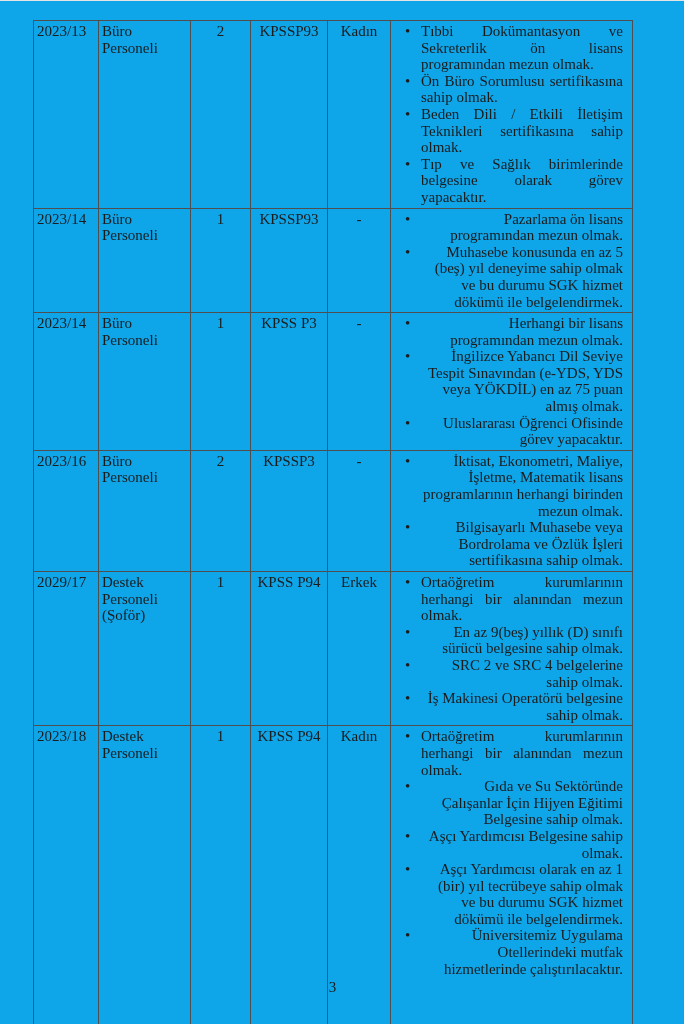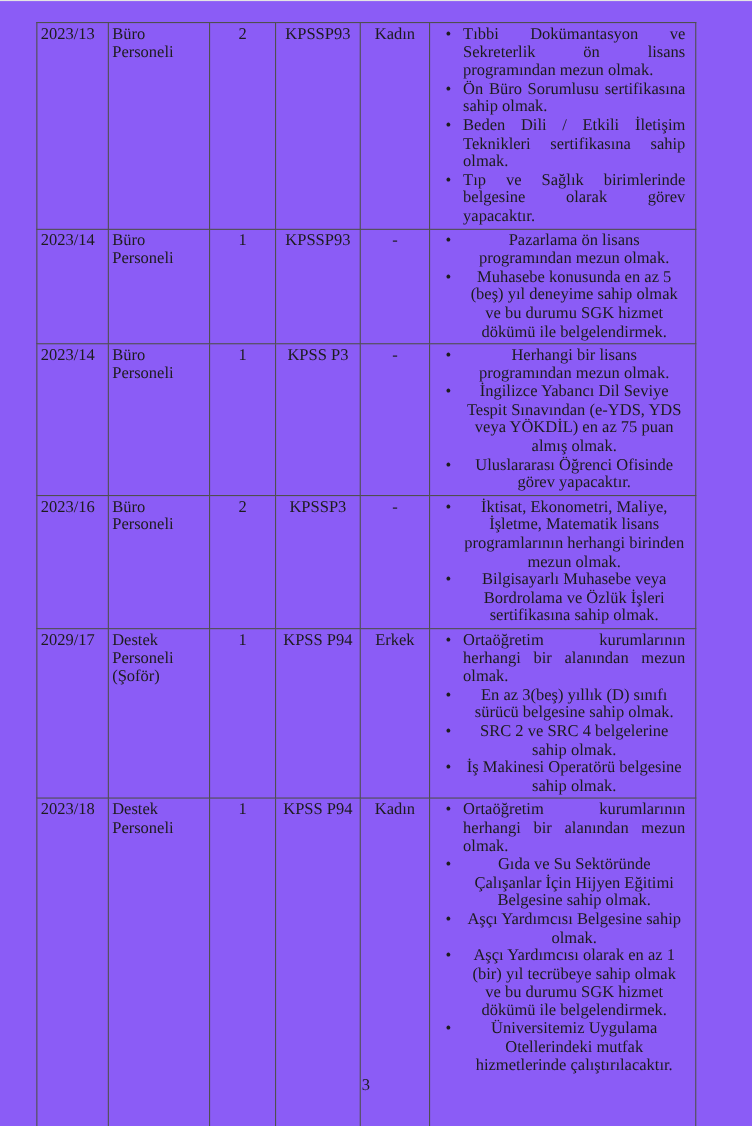--- a/index.html
+++ b/index.html
@@ -10,21 +10,21 @@
   body {
     width: 684px;
     height: 1024px;
     font-family: "Liberation Serif", "DejaVu Serif", serif;
     color: var(--text, #1c1c1c);
   }
   .page {
     position: relative;
     width: 684px;
     height: 1024px;
-    background: #8b5cf6;
+    background: #0ea5e9;
     overflow: hidden;
   }
   .top-edge {
     position: absolute;
     top: 0; left: 0; right: 0;
     height: 1px;
     background: #e4e4e4;
   }
   table.positions {
     position: absolute;
@@ -47,21 +47,21 @@
   td.c-count, td.c-kpss, td.c-gender { text-align: center; }
   td.c-reqs  { padding: 2px 0 2px 0; margin-top: 14px; }
   ul.reqs {
     margin: 0;
     padding: 0;
     list-style: none;
   }
   li.req {
     position: relative;
     padding: 0 6px 0 27px;
-    text-align: center;
+    text-align: right;
   }
   li.req::before {
     content: "\2022";
     position: absolute;
     left: 11px;
     top: 0;
   }
   li.req[data-align="justify"] { text-align: justify; }
   .page-number {
     position: absolute;
@@ -150,21 +150,21 @@
 
       <tr style="height:153px">
         <td class="c-code">2029/17</td>
         <td class="c-title">Destek Personeli (Şoför)</td>
         <td class="c-count">1</td>
         <td class="c-kpss">KPSS P94</td>
         <td class="c-gender">Erkek</td>
         <td class="c-reqs">
           <ul class="reqs">
             <li class="req" data-align="justify">Ortaöğretim kurumlarının herhangi bir alanından mezun olmak.</li>
-            <li class="req" data-align="left">En az 3(beş) yıllık (D) sınıfı sürücü belgesine sahip olmak.</li>
+            <li class="req" data-align="left">En az 9(beş) yıllık (D) sınıfı sürücü belgesine sahip olmak.</li>
             <li class="req" data-align="left">SRC 2 ve SRC 4 belgelerine sahip olmak.</li>
             <li class="req" data-align="left">İş Makinesi Operatörü belgesine sahip olmak.</li>
           </ul>
         </td>
       </tr>
 
       <tr style="height:300px">
         <td class="c-code">2023/18</td>
         <td class="c-title">Destek Personeli</td>
         <td class="c-count">1</td>

